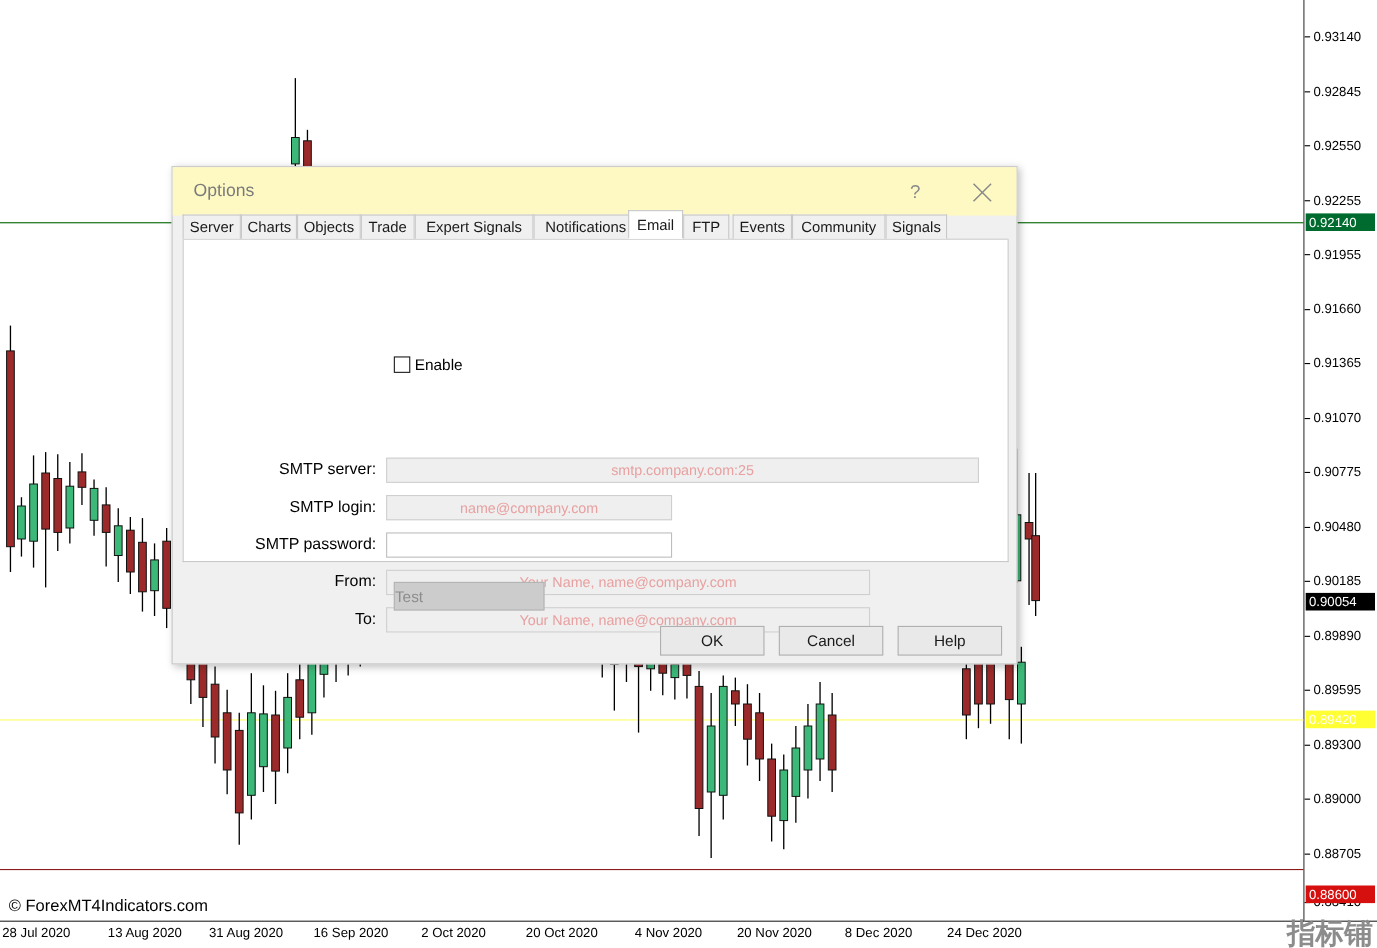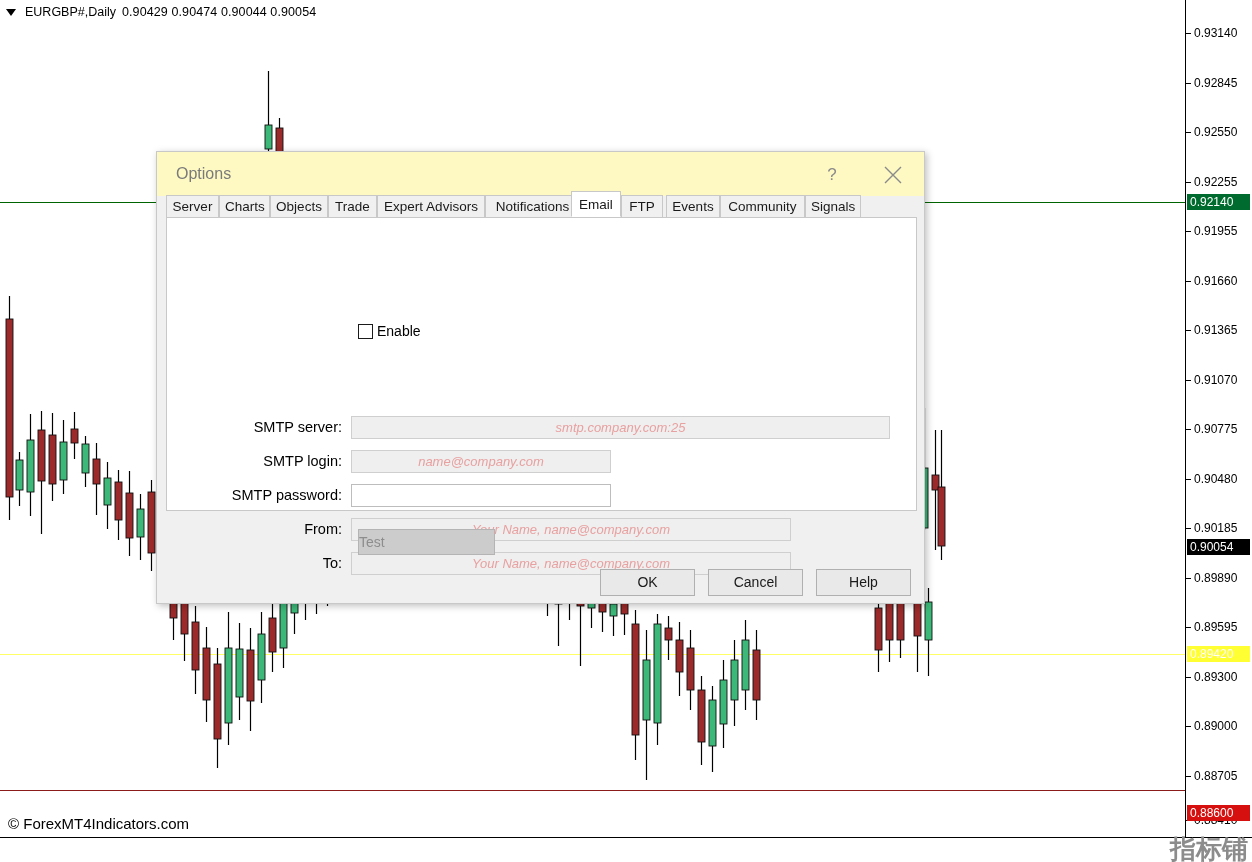--- a/index.html
+++ b/index.html
@@ -69,44 +69,39 @@
     background:#ffffff;border:1px solid #c8c8c8;border-top:none;box-sizing:border-box;}
 
   .chk-row{position:absolute;left:340px;top:105px;display:flex;align-items:center;gap:4px;}
   .chkbox{width:15px;height:15px;border:1px solid #1a1a1a;background:#fff;box-sizing:border-box;}
   .chk-label{font-size:14px;color:#000;}
 
   .field-row{position:absolute;display:flex;align-items:center;}
   .field-label{font-size:14.5px;color:#000;text-align:right;white-space:nowrap;}
   .field-input{height:23px;box-sizing:border-box;border:1px solid #cfcfcf;
     display:flex;align-items:center;justify-content:center;
-    font-size:13px;color:#e8a0a0;font-style:italic;}
+    font-size:13px;color:#e8a0a0;}
   .field-input.filled{background:#efefef;}
   .field-input.empty{background:#ffffff;border:1px solid #bdbdbd;}
 
   .test-btn{position:absolute;left:350px;top:464px;width:137px;height:26px;
     background:#cccccc;border:1px solid #b4b4b4;box-sizing:border-box;
     font-size:14px;color:#8d8d8d;text-align:left;line-height:24px;cursor:default;}
 
   .footer-btn{position:absolute;height:27px;width:95px;background:#e9e9e9;
     border:1px solid #b0b0b0;box-sizing:border-box;font-size:14px;color:#1a1a1a;
     text-align:center;line-height:25px;cursor:default;}
 </style>
 </head>
 <body>
 
 <div id="root">
 
   <div class="chart-area">
 
-    <div class="chart-header">
-      <span class="tri-down"></span>
-      <span class="sym-label">EURGBP#,Daily</span>
-      <span class="ohlc">0.90429 0.90474 0.90044 0.90054</span>
-    </div>
 
     <div id="hlines">
         <div class="hline" style="top: 202px; width: 1185px; border-top-color: rgb(0, 100, 0);"></div>
         <div class="hline" style="top: 654px; width: 1185px; border-top-color: rgb(255, 255, 102);"></div>
         <div class="hline" style="top: 790px; width: 1185px; border-top-color: rgb(139, 26, 26);"></div>
       </div>
     <svg class="candles" id="candles" width="1186" height="838">
         <g>
           <line x1="9.5" x2="9.5" y1="296" y2="520" stroke="#000000" stroke-width="1.2"></line>
           <rect x="6" y="319" width="7" height="178" fill="#9c2a2a" stroke="#111" stroke-width="0.9"></rect>
@@ -462,41 +457,53 @@
       <div class="ptick" style="top: 776px;"></div>
       <div class="plab" style="top: 776px;">0.88705</div>
       <div class="ptick" style="top: 820px;"></div>
       <div class="plab" style="top: 820px;">0.88410</div>
       <div class="pbadge" style="top: 202px; background: rgb(0, 107, 46); color: rgb(255, 255, 255);">0.92140</div>
       <div class="pbadge" style="top: 547px; background: rgb(0, 0, 0); color: rgb(255, 255, 255);">0.90054</div>
       <div class="pbadge" style="top: 654px; background: rgb(255, 255, 51); color: rgb(255, 255, 255);">0.89420</div>
       <div class="pbadge" style="top: 790px; background: rgb(214, 15, 15); color: rgb(255, 255, 255); margin-top: 23px;">0.88600</div>
     </div>
 
+  <div class="date-axis" id="date-axis">
+      <div class="dlab" style="left: 2px;">28 Jul 2020</div>
+      <div class="dlab" style="left: 98px;">13 Aug 2020</div>
+      <div class="dlab" style="left: 190px;">31 Aug 2020</div>
+      <div class="dlab" style="left: 285px;">16 Sep 2020</div>
+      <div class="dlab" style="left: 383px;">2 Oct 2020</div>
+      <div class="dlab" style="left: 478px;">20 Oct 2020</div>
+      <div class="dlab" style="left: 577px;">4 Nov 2020</div>
+      <div class="dlab" style="left: 670px;">20 Nov 2020</div>
+      <div class="dlab" style="left: 768px;">8 Dec 2020</div>
+      <div class="dlab" style="left: 861px;">24 Dec 2020</div>
+    </div>
 
   <div class="watermark">指标铺</div>
 
   <div class="dialog">
 
     <div class="titlebar">
       <div class="dlg-title">Options</div>
       <div class="help-q">?</div>
       <div class="close-x">
         <svg width="18" height="18" viewBox="0 0 18 18">
             <path d="M1 1 L17 17 M17 1 L1 17" stroke="#8a8a8a" stroke-width="1.4" fill="none"></path>
           </svg>
       </div>
     </div>
 
     <div class="tabstrip" id="tabstrip">
         <div class="tab" style="left: 0px; width: 53px;">Server</div>
         <div class="tab" style="left: 53px; width: 51px;">Charts</div>
         <div class="tab" style="left: 104px; width: 58px;">Objects</div>
         <div class="tab" style="left: 162px; width: 49px;">Trade</div>
-        <div class="tab" style="left: 211px; width: 108px;">Expert Advisors</div>
+        <div class="tab" style="left: 211px; width: 108px;">Expert Signals</div>
         <div class="tab" style="left: 319px; width: 95px;">Notifications</div>
         <div class="tab active" style="left: 405px; width: 50px;">Email</div>
         <div class="tab" style="left: 455px; width: 42px;">FTP</div>
         <div class="tab" style="left: 500px; width: 54px;">Events</div>
         <div class="tab" style="left: 554px; width: 85px;">Community</div>
         <div class="tab" style="left: 639px; width: 56px;">Signals</div>
       </div>
 
     <div class="tabpanel">
       <div class="chk-row" style="left:191px;top:105px;">

